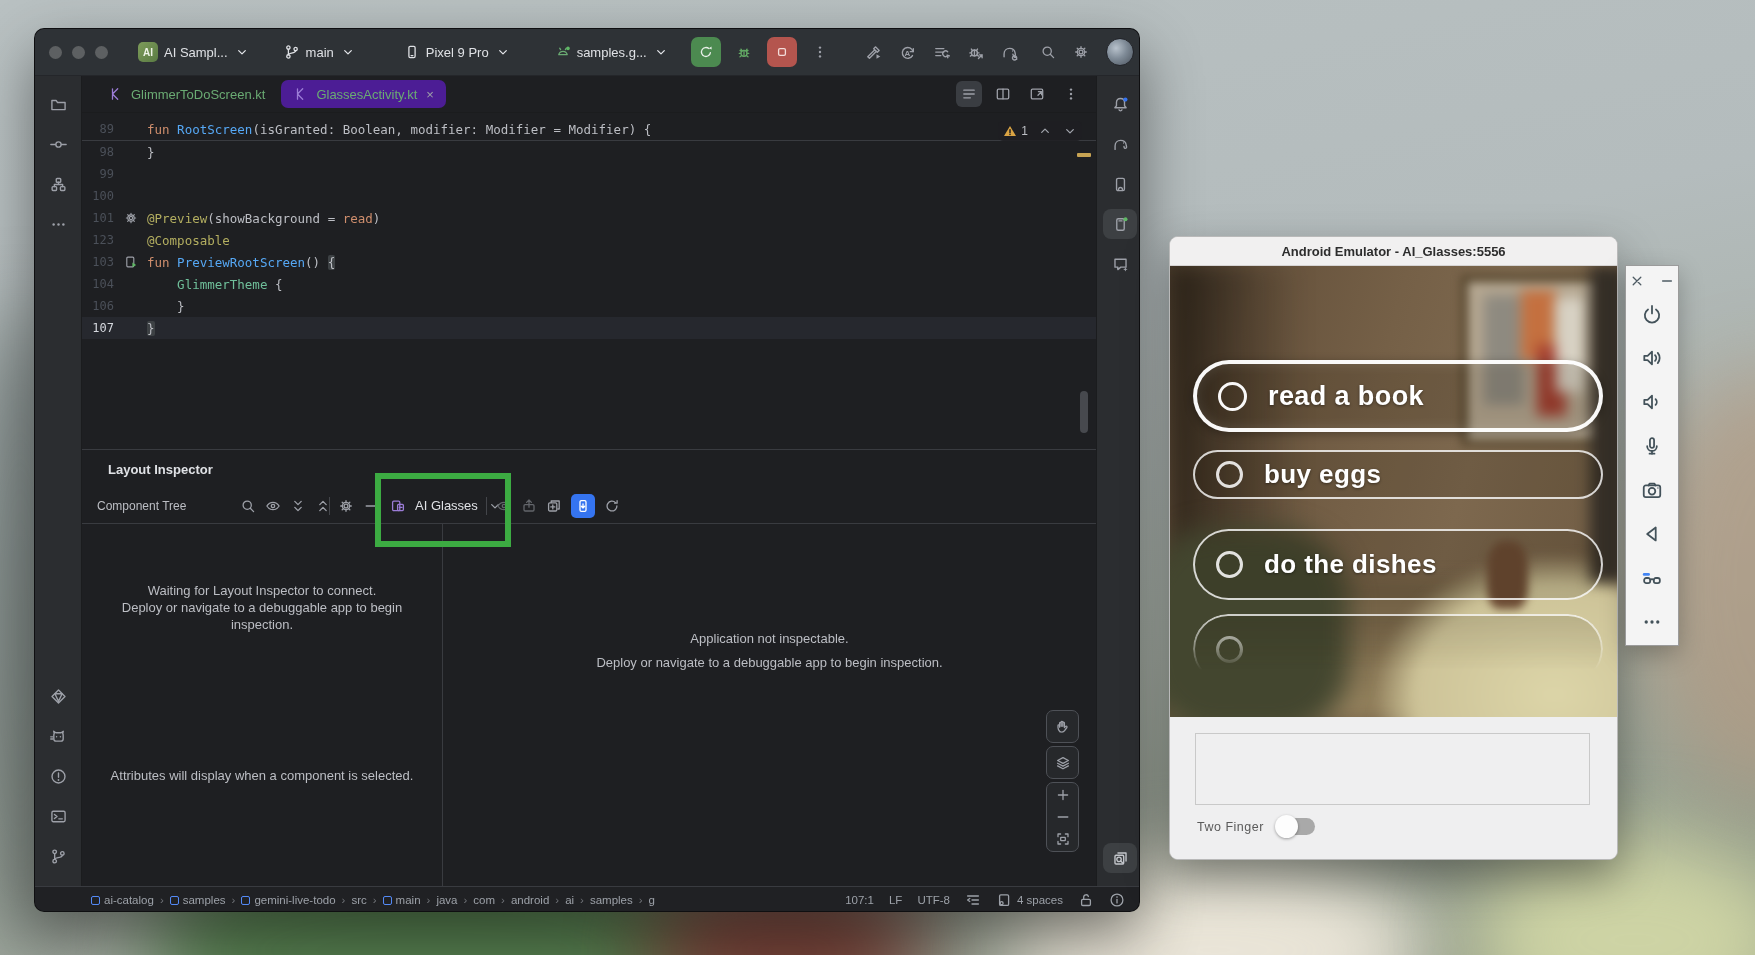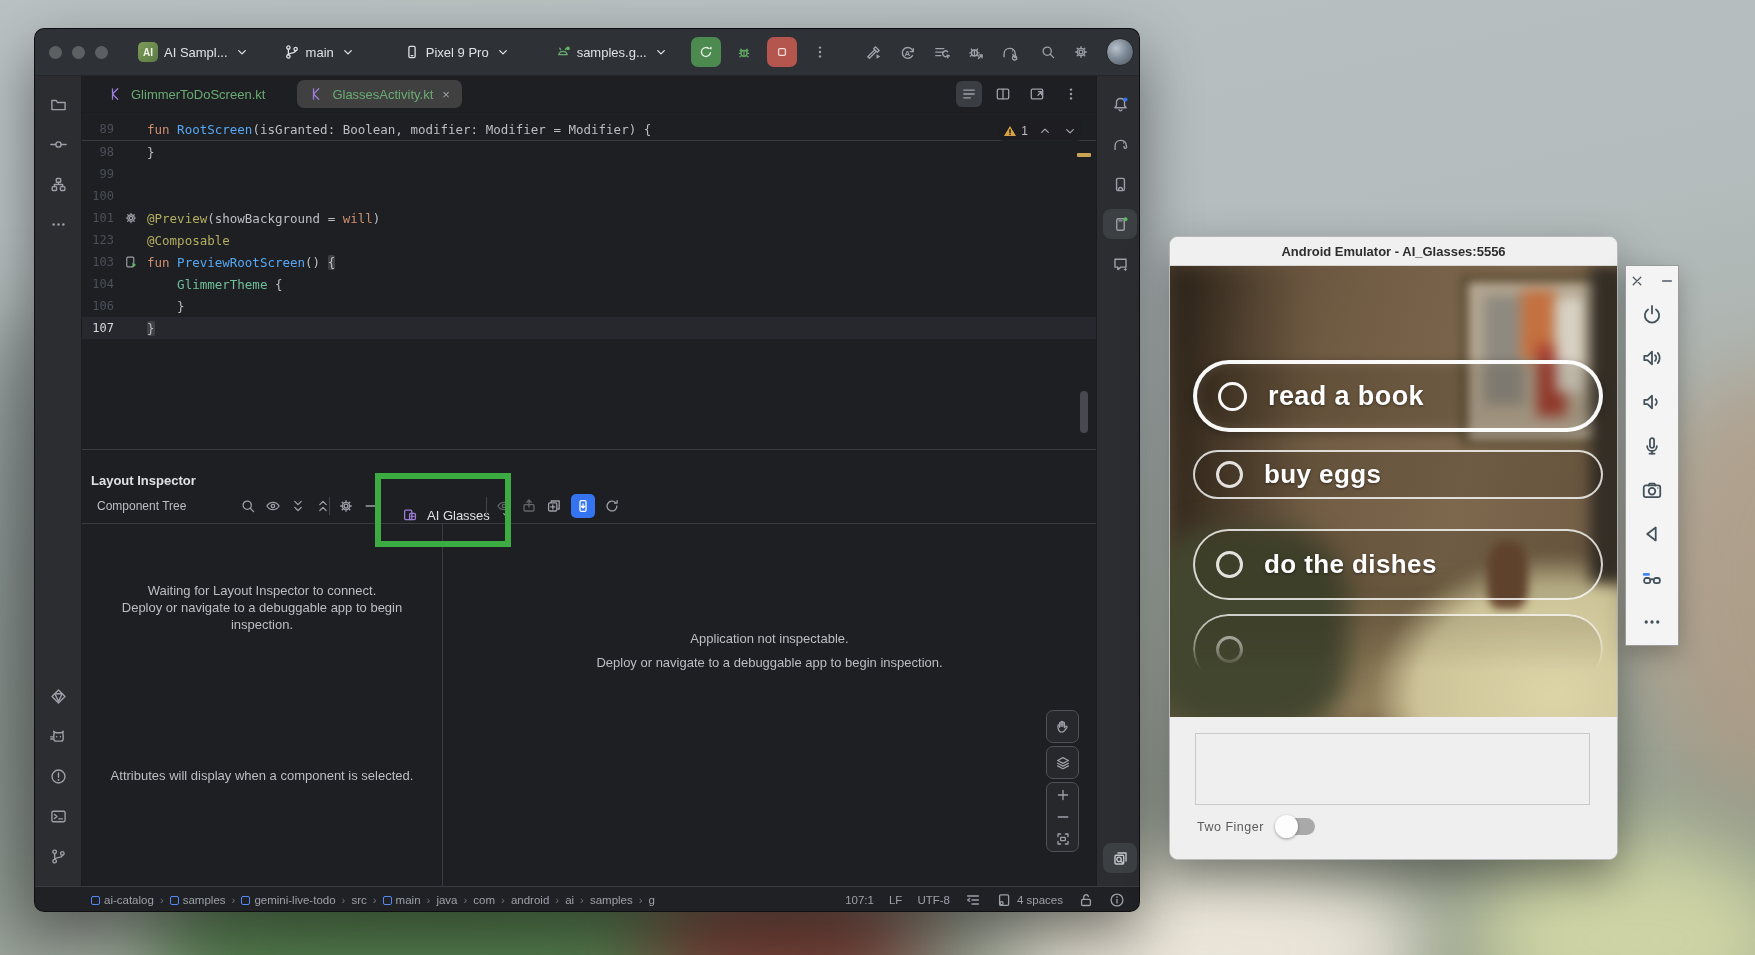--- a/index.html
+++ b/index.html
@@ -26,21 +26,21 @@
   .strip{width:46px;background:#2b2d30;display:flex;flex-direction:column;align-items:center;flex:none;}
   .strip-l{border-right:1px solid #1b1c1e;}
   .strip-r{border-left:1px solid #1b1c1e;}
   .strip .slot{height:40px;display:flex;align-items:center;justify-content:center;width:100%;}
   .strip .grow{flex:1;}
   .slot .act{background:#3d4043;border-radius:8px;width:34px;height:30px;display:flex;align-items:center;justify-content:center;}
   .centercol{width:1014px;display:flex;flex-direction:column;flex:none;}
 
   .tabbar{height:37px;display:flex;align-items:center;padding-left:14px;gap:4px;border-bottom:1px solid #1b1c1e;box-sizing:border-box;}
   .tab{display:flex;align-items:flex-end;gap:7px;font-size:13px;color:#6aab73;padding:6px 12px;border-radius:7px;white-space:nowrap;}
-  .tab.active{background:#404040;margin-left:16px;}
+  .tab.active{background:#4c1d95;}
   .tab .x{color:#9da0a8;font-size:13px;margin-left:2px;}
   .tabbar-right{margin-left:auto;display:flex;align-items:center;gap:8px;padding-right:12px;}
   .tabbar-right .tbi{width:26px;height:26px;display:flex;align-items:center;justify-content:center;border-radius:6px;}
   .tabbar-right .tbi.on{background:#3a3d42;}
 
   .editor{height:336px;position:relative;background:#1e1f22;overflow:hidden;font-family:"DejaVu Sans Mono","Liberation Mono",monospace;font-size:12.5px;}
   .codelines{position:absolute;left:0;top:5px;width:100%;}
   .crow{height:22px;display:flex;align-items:center;position:relative;}
   .crow.sticky{border-bottom:1px solid #393b40;background:#1e1f22;}
   .crow.current{background:#26282e;}
@@ -49,21 +49,21 @@
   .gico{width:33px;display:flex;justify-content:center;flex:none;}
   .ctext{white-space:pre;color:#bcbec4;}
   .tk-kw{color:#cf8e6d;} .tk-fn{color:#56a8f5;} .tk-ann{color:#b3ae60;} .tk-pl{color:#bcbec4;}
   .tk-call{color:#5cb6cf;} .tk-theme{color:#6fbf9a;} .tk-arg{color:#4fb0ba;}
   .tk-brm{color:#bcbec4;background:#3d4144;border-radius:2px;}
   .warnwidget{position:absolute;right:14px;top:8px;display:flex;align-items:center;gap:9px;color:#bcbec4;font-family:"Liberation Sans",sans-serif;font-size:12px;background:rgba(30,31,34,.85);padding:2px 4px;border-radius:5px;}
   .stripe-mark{position:absolute;right:5px;top:40px;width:14px;height:4px;background:#c7a353;border-radius:1px;}
   .vscroll{position:absolute;right:8px;top:278px;width:8px;height:42px;background:#47494e;border-radius:4px;}
 
   .inspector{height:437px;border-top:1px solid #393b40;display:flex;flex-direction:column;box-sizing:border-box;}
-  .insp-header{height:38px;display:flex;align-items:flex-end;padding-left:9px;color:#dfe1e5;font-size:13px;font-weight:bold;flex:none;}
+  .insp-header{height:38px;display:flex;align-items:center;padding-left:26px;color:#dfe1e5;font-size:13px;font-weight:bold;flex:none;}
   .insp-toolbar{height:35px;position:relative;border-bottom:1px solid #393b40;flex:none;}
   .insp-toolbar .abs{position:absolute;top:0;height:35px;display:flex;align-items:center;gap:9px;}
   .ct-label{left:15px;color:#bcbec4;font-size:12px;}
   .vsep{width:1px;height:18px;background:#43454a;}
   .dd{display:flex;align-items:center;gap:6px;color:#dfe1e5;font-size:13px;}
   .blue-btn{width:24px;height:24px;background:#3574f0;border-radius:5px;display:flex;align-items:center;justify-content:center;}
   .annotation{position:absolute;left:293px;top:-15px;width:124px;height:62px;border:6px solid #3cab42;z-index:60;pointer-events:none;}
   .insp-body{flex:1;display:flex;min-height:0;}
   .insp-left{width:361px;border-right:1px solid #393b40;display:flex;flex-direction:column;flex:none;box-sizing:border-box;}
   .tree-area{height:169px;position:relative;flex:none;}
@@ -432,21 +432,21 @@
               </div>
               <div class="crow">
                 <span class="gnum">101</span>
                 <span class="gico">
                   <svg width="14" height="14" viewBox="0 0 16 16" fill="none" stroke="#9da0a8" stroke-width="1.3" stroke-linecap="round" stroke-linejoin="round" style="display:block">
                     <circle cx="8" cy="8" r="1.9"></circle>
                     <circle cx="8" cy="8" r="3.6"></circle>
                     <path d="M8 2.7v1.5M8 11.8v1.5M13.3 8h-1.5M4.2 8H2.7M11.8 4.2l-1.1 1.1M5.3 10.7l-1.1 1.1M11.8 11.8l-1.1-1.1M5.3 5.3 4.2 4.2" stroke="#9da0a8" stroke-width="1.3"></path>
                   </svg>
                 </span>
-                <span class="ctext"><span class="tk-ann">@Preview</span><span class="tk-pl">(showBackground = </span><span class="tk-kw">will</span><span class="tk-pl">)</span></span>
+                <span class="ctext"><span class="tk-ann">@Preview</span><span class="tk-pl">(showBackground = </span><span class="tk-kw">read</span><span class="tk-pl">)</span></span>
               </div>
               <div class="crow">
                 <span class="gnum">123</span>
                 <span class="gico"></span>
                 <span class="ctext"><span class="tk-ann">@Composable</span></span>
               </div>
               <div class="crow">
                 <span class="gnum">103</span>
                 <span class="gico">
                   <svg width="14" height="14" viewBox="0 0 16 16" fill="none" stroke="#9da0a8" stroke-width="1.3" stroke-linecap="round" stroke-linejoin="round" style="display:block">
@@ -538,21 +538,21 @@
                     <circle cx="8" cy="8" r="3.6"></circle>
                     <path d="M8 2.7v1.5M8 11.8v1.5M13.3 8h-1.5M4.2 8H2.7M11.8 4.2l-1.1 1.1M5.3 10.7l-1.1 1.1M11.8 11.8l-1.1-1.1M5.3 5.3 4.2 4.2" stroke="currentColor" stroke-width="1.3"></path>
                   </svg>
                 </span>
               <span class="ic" style="color:#9da0a8;">
                   <svg width="16" height="16" viewBox="0 0 16 16" fill="none" stroke="currentColor" stroke-width="1.3" stroke-linecap="round" stroke-linejoin="round" style="display:block">
                     <line x1="3.2" y1="8" x2="12.8" y2="8"></line>
                   </svg>
                 </span>
             </span>
-            <span class="abs dd" style="left:320px;align-items:flex-end;">
+            <span class="abs dd" style="left:308px;">
               <span class="ic" style="color:#9b7cd6;">
                   <svg width="16" height="16" viewBox="0 0 16 16" fill="none" stroke="currentColor" stroke-width="1.3" stroke-linecap="round" stroke-linejoin="round" style="display:block">
                     <rect x="2.6" y="3.2" width="7.2" height="9.4" rx="1.2"></rect>
                     <rect x="7.6" y="6.4" width="5.8" height="6.2" rx="1"></rect>
                     <line x1="9.3" y1="9.4" x2="12" y2="9.4"></line>
                   </svg>
                 </span>
               <span>AI Glasses</span>
               <span class="ic" style="color:#9da0a8;">
                   <svg width="16" height="16" viewBox="0 0 16 16" fill="none" stroke="currentColor" stroke-width="1.3" stroke-linecap="round" stroke-linejoin="round" style="display:block">

